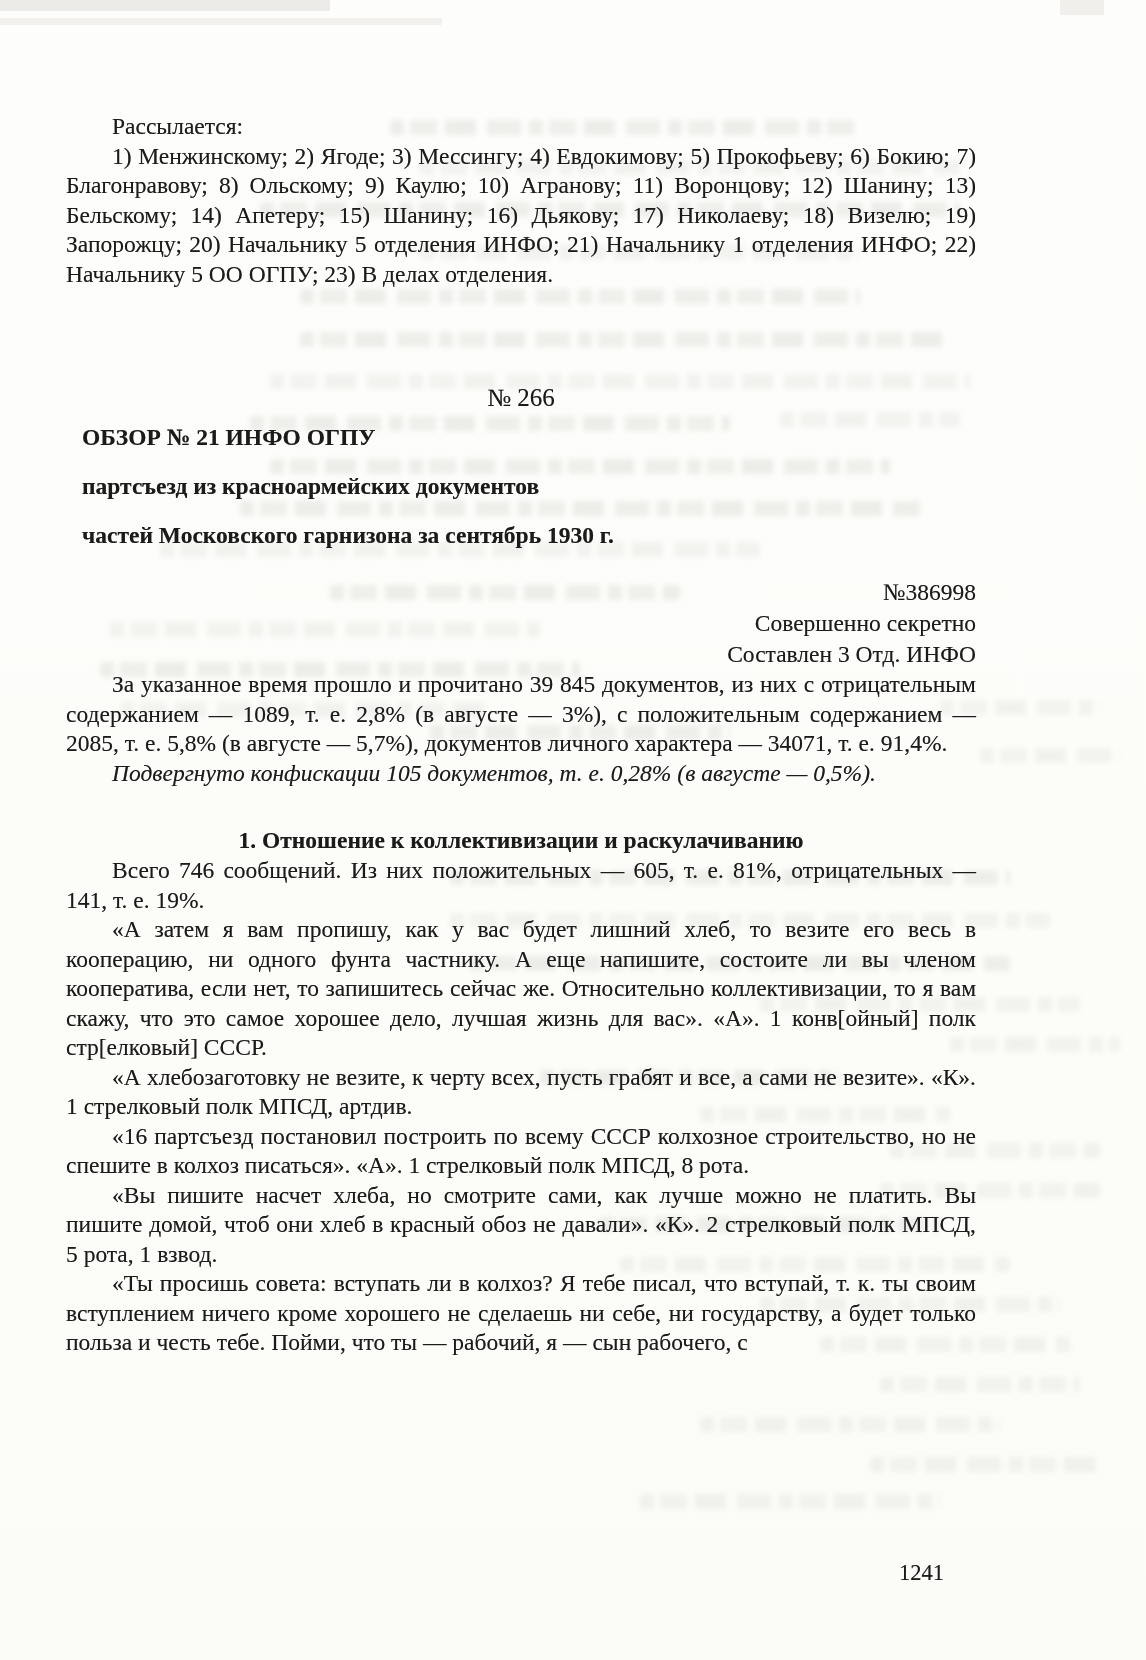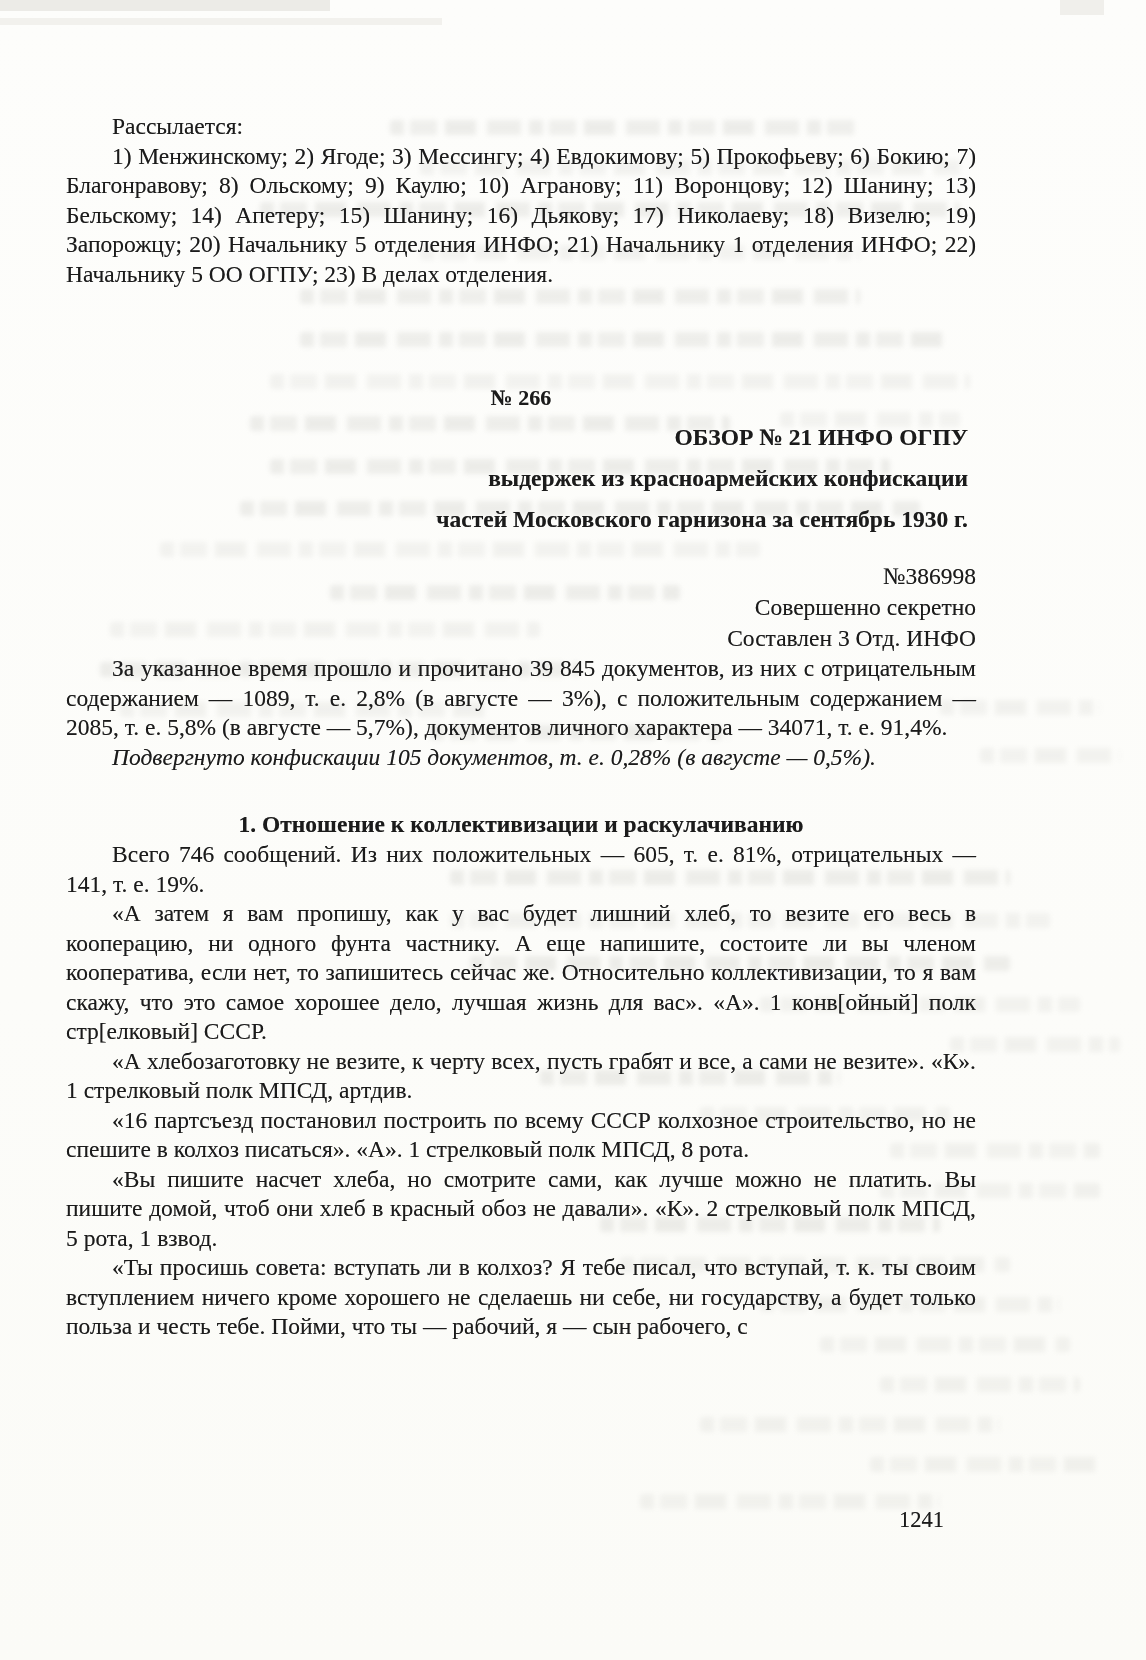--- a/index.html
+++ b/index.html
@@ -41,42 +41,42 @@
     width: 910px;
     font-size: 23.5px;
     line-height: 29.5px;
     text-shadow: 0 0 .5px rgba(20,20,20,.45);
   }
   .doc p { margin: 0; text-align: justify; }
   .indent { text-indent: 46px; }
   .archive-ref { margin-top: 17px; text-align: left; }
   .doc-number {
     margin: 93px 0 0; text-align: center;
-    font-size: 22px; font-weight: bold; line-height: 31px;
+    font-size: 25px; font-weight: normal; line-height: 31px;
   }
   .title {
-    margin: 8px; text-align: right;
+    margin: 16px; text-align: left;
     font-size: 23.5px; font-weight: bold; line-height: 33px;
   }
   .title-first { margin-top: 8px; }
   .dateline {
     margin-top: 25px;
     text-align: right;
     line-height: 31px;
   }
   .gap-lg { margin-top: 15px; }
   .gap-md { margin-top: 21px; font-style: italic; }
   .gap-sm { margin-top: 9px; }
   .section-heading {
     margin: 37px 0 0; text-align: center;
     font-size: 23.5px; font-weight: bold; line-height: 31px;
   }
   .page-number {
     position: absolute;
-    left: 66px; top: 1507px; width: 878px;
+    left: 66px; top: 1560px; width: 878px;
     text-align: right;
     font-size: 22.5px;
     text-shadow: 0 0 .5px rgba(20,20,20,.45);
   }
 </style>
 </head>
 <body>
 
 <div class="page">
 
@@ -124,21 +124,21 @@
   <div class="doc">
 
     <p class="indent">Рассылается:</p>
 
     <p class="indent">1) Менжинскому; 2) Ягоде; 3) Мессингу; 4) Евдокимову; 5) Прокофьеву; 6) Бокию; 7) Благонравову; 8) Ольскому; 9) Каулю; 10) Агранову; 11) Воронцову; 12) Шанину; 13) Бельскому; 14) Апетеру; 15) Шанину; 16) Дьякову; 17) Николаеву; 18) Визелю; 19) Запорожцу; 20) Начальнику 5 отделения ИНФО; 21) Начальнику 1 отделения ИНФО; 22) Начальнику 5 ОО ОГПУ; 23) В делах отделения.</p>
 
 
     <div class="doc-number">№ 266</div>
 
     <div class="title title-first">ОБЗОР № 21 ИНФО ОГПУ</div>
-    <div class="title">выдержек из красноармейских конфискации</div>
+    <div class="title">партсъезд из красноармейских документов</div>
     <div class="title">частей Московского гарнизона за сентябрь 1930 г.</div>
 
     <div class="dateline">
       <div>№386998</div>
       <div>Совершенно секретно</div>
       <div>Составлен 3 Отд. ИНФО</div>
     </div>
 
     <p class="indent gap-lg">За указанное время прошло и прочитано 39 845 документов, из них с отрицательным содержанием — 1089, т. е. 2,8% (в августе — 3%), с положительным содержанием — 2085, т. е. 5,8% (в августе — 5,7%), документов личного характера — 34071, т. е. 91,4%.</p>
 

